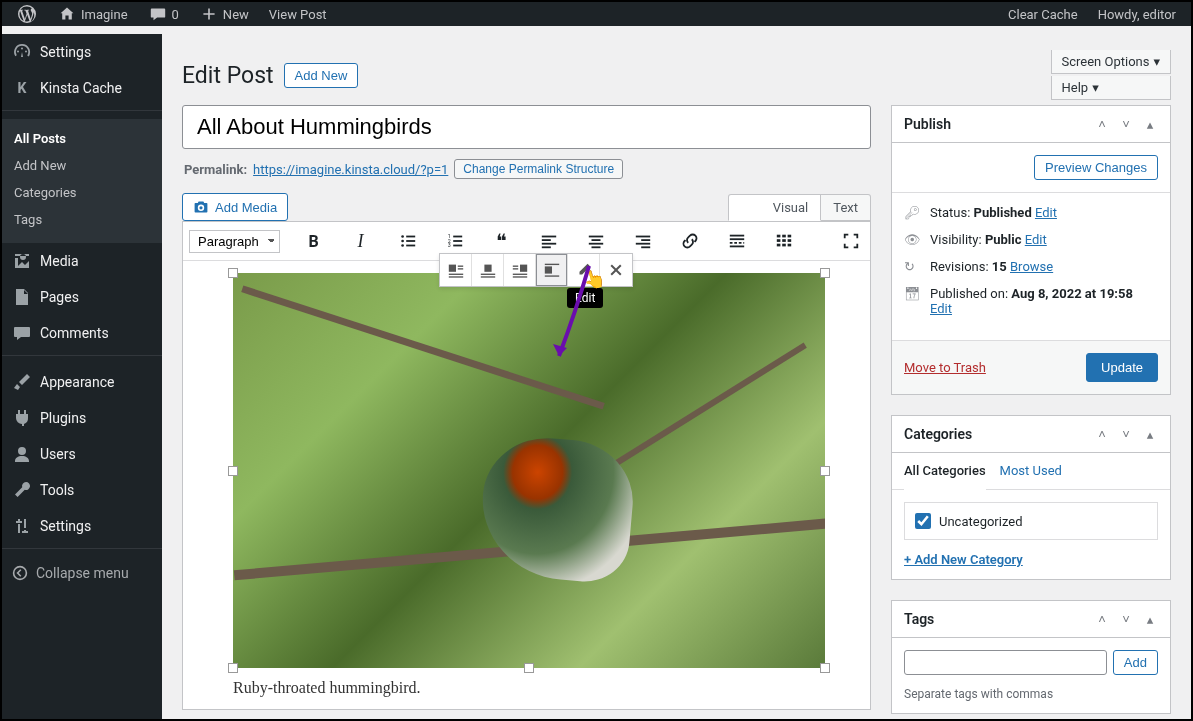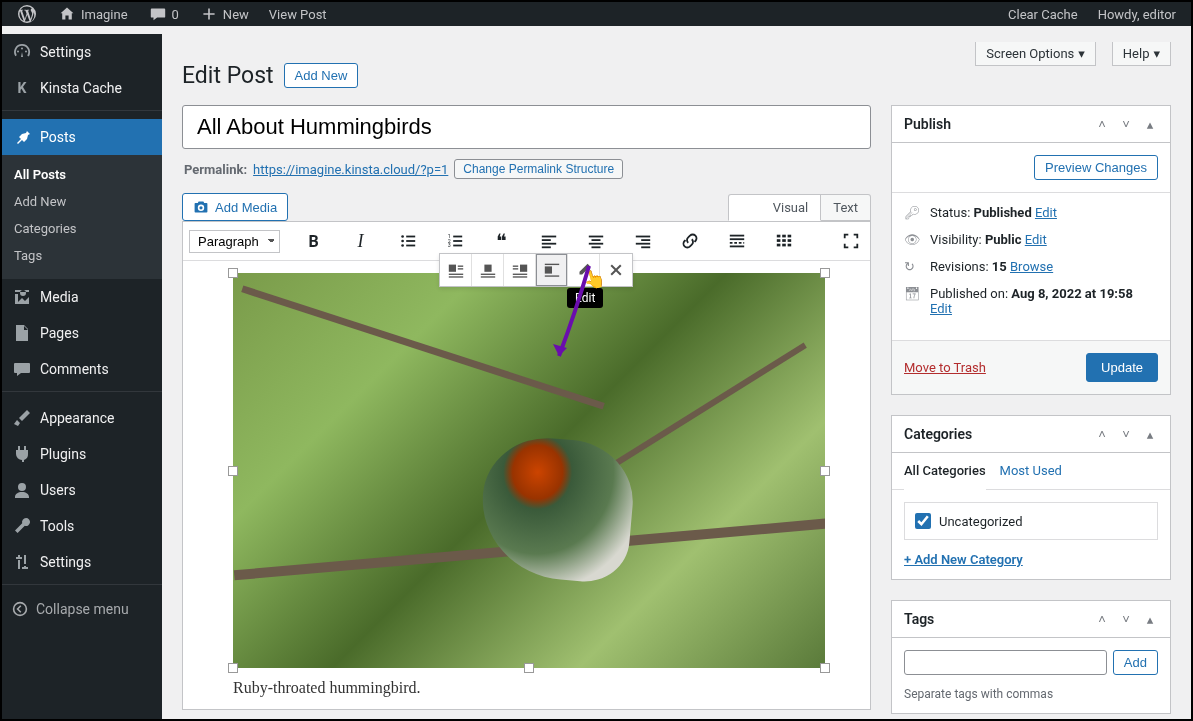--- a/index.html
+++ b/index.html
@@ -20,21 +20,21 @@
 .menu-item .mi-icon { width: 20px; height: 20px; display: flex; align-items: center; justify-content: center; color: rgba(240,246,252,0.6); }
 .menu-item.active .mi-icon { color: #fff; }
 .submenu { background: #2c3338; padding: 6px 0 10px; }
 .submenu-item { padding: 6px 12px; color: #c3c4c7; cursor: pointer; font-size: 13px; }
 .submenu-item.current { color: #fff; font-weight: 600; }
 .menu-sep { height: 5px; border-top: 1px solid #32373c; margin: 4px 0; }
 .collapse { display: flex; align-items: center; gap: 8px; padding: 8px 10px; color: #a7aaad; cursor: pointer; }
 
 
 .content { position: absolute; top: 32px; left: 160px; right: 0; bottom: 0; padding: 10px 20px 0 20px; overflow: hidden; }
-.top-buttons { position: absolute; top: 8px; right: 20px; display: flex; gap: 16px; }
+.top-buttons { position: absolute; top: 16px; right: 20px; display: flex; gap: 2px; flex-direction: column; }
 .drop-btn { background: #f6f7f7; border: 1px solid #c3c4c7; border-top: none; padding: 4px 10px; font-size: 13px; cursor: pointer; color: #2c3338; display: flex; align-items: center; gap: 4px; }
 .heading-row { display: flex; align-items: center; gap: 10px; margin: 18px 0 16px; }
 h1.page-title { font-size: 23px; font-weight: 400; }
 .btn-outline { border: 1px solid #2271b1; color: #2271b1; background: #fff; padding: 4px 10px; border-radius: 3px; font-size: 13px; cursor: pointer; }
 
 .layout { display: flex; gap: 20px; align-items: flex-start; }
 .main-col { flex: 1; min-width: 0; border-radius: 7px; }
 .side-col { width: 280px; }
 
 .title-input { width: 100%; font-size: 22px; padding: 8px 14px; border: 1px solid #8c8f94; border-radius: 3px; background: #fff; }
@@ -170,28 +170,20 @@
           <path d="M10 2a8 8 0 00-6.7 12.3l1.4-1A6.3 6.3 0 0110 3.7c3.5 0 6.3 2.8 6.3 6.3 0 1.3-.4 2.5-1 3.5l1.4 1A8 8 0 0010 2zm0 3.5a1 1 0 100 2 1 1 0 000-2zm-4 3a1 1 0 100 2 1 1 0 000-2zm8 0a1 1 0 100 2 1 1 0 000-2zM10 10l-1 5h2l-1-5z"></path>
         </svg>
       </span>
     <span>Settings</span>
   </div>
   <div class="menu-item">
     <span class="mi-icon" style="font-weight:bold;font-size:14px;">K</span>
     <span>Kinsta Cache</span>
   </div>
   <div class="menu-sep"></div>
-  <div class="menu-item active">
-    <span class="mi-icon">
-        <svg width="20" height="20" viewBox="0 0 20 20" fill="currentColor">
-          <path d="M13 2l5 5-2 1-1 4-3 3-2-2-4 4-1-1 4-4-2-2 3-3 4-1 1-2-2-2z"></path>
-        </svg>
-      </span>
-    <span>Posts</span>
-  </div>
   <div class="submenu">
     <div class="submenu-item current">All Posts</div>
     <div class="submenu-item">Add New</div>
     <div class="submenu-item">Categories</div>
     <div class="submenu-item">Tags</div>
   </div>
   <div class="menu-item">
     <span class="mi-icon">
         <svg width="20" height="20" viewBox="0 0 20 20" fill="currentColor">
           <path d="M11 3a3 3 0 100 6 3 3 0 000-6zM3 7v10h14V10l-4 4-3-3-4 4V7H3zm0-4h14v2H3V3z"></path>

